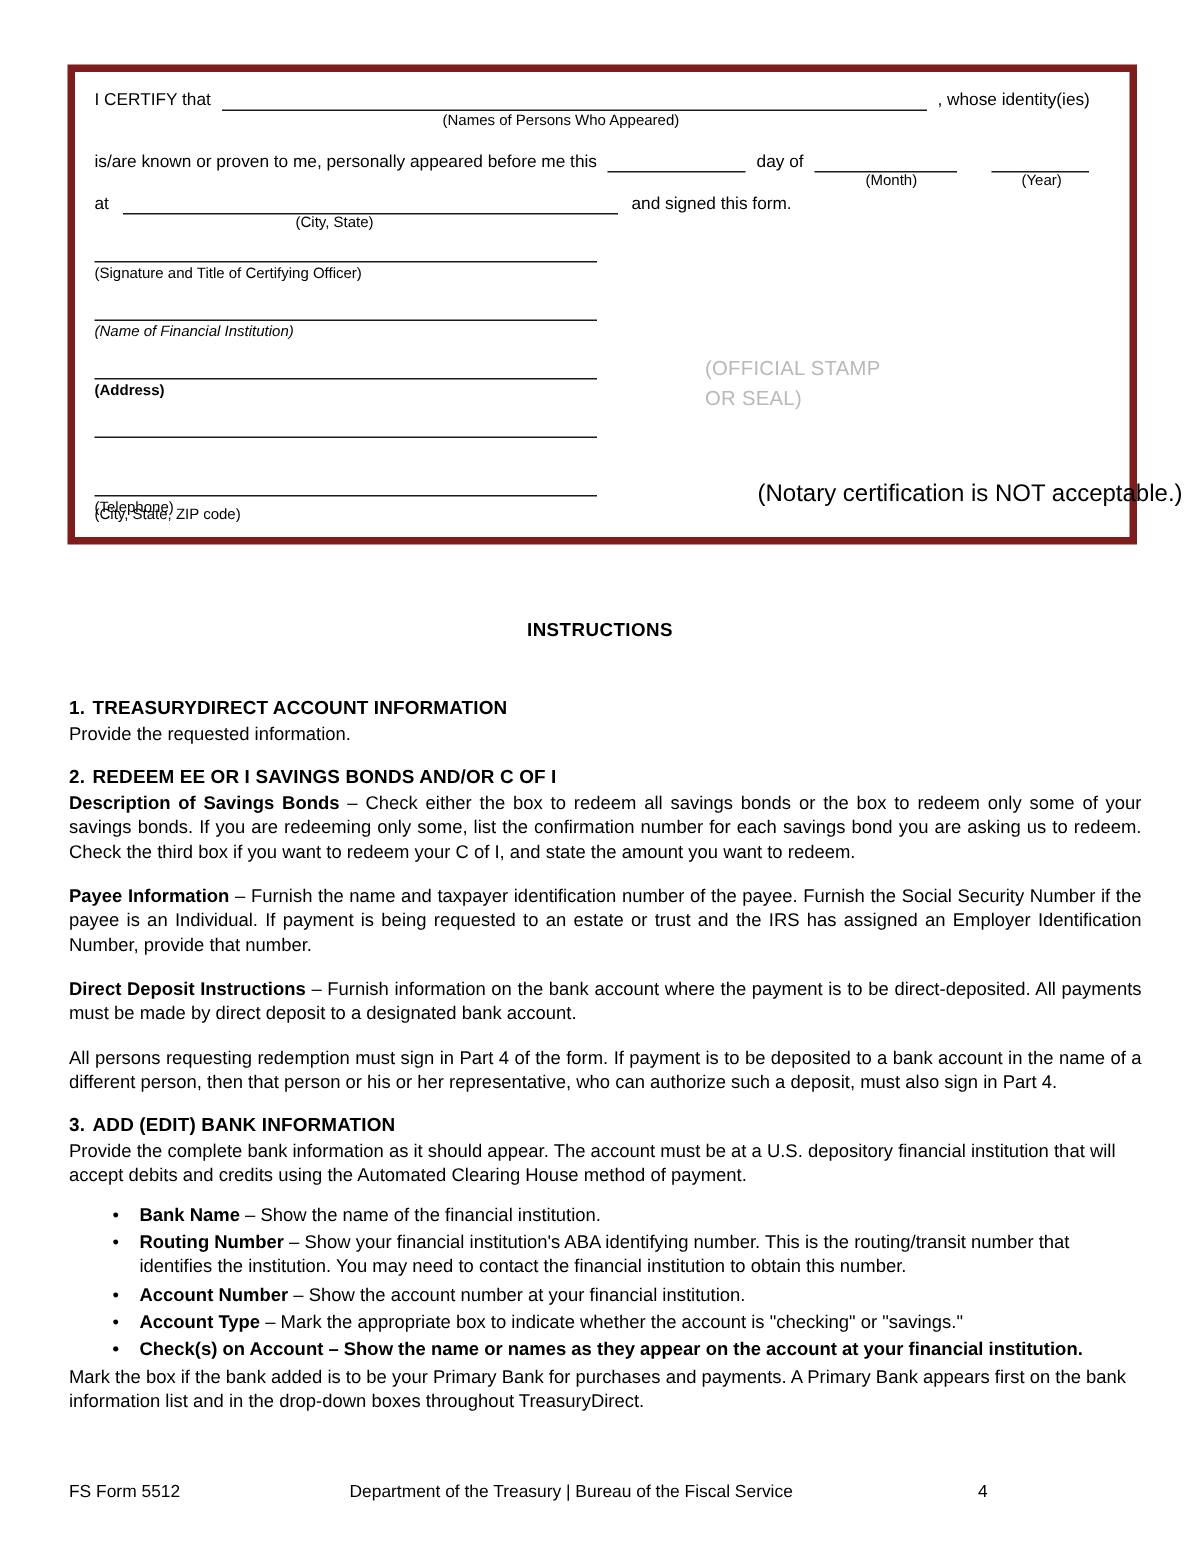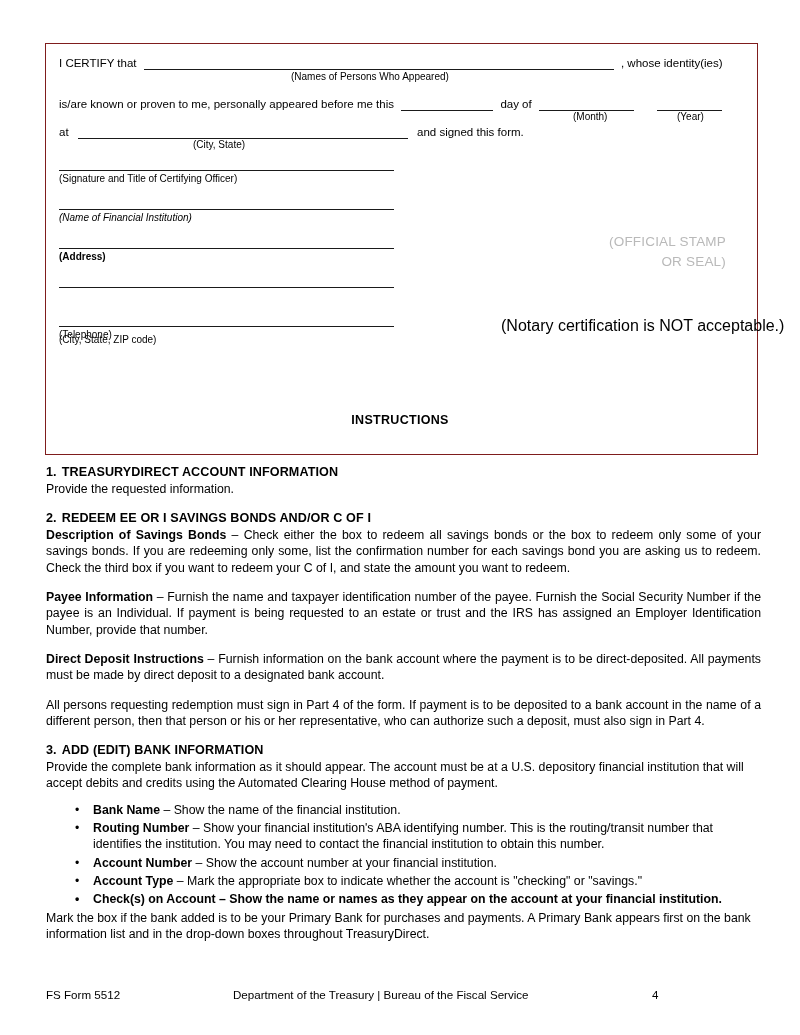--- a/index.html
+++ b/index.html
@@ -21,22 +21,22 @@
     height: 1035px;
     overflow: hidden;
   }
 
   
   .cert-box {
     position: absolute;
     left: 45px;
     top: 43px;
     width: 713px;
-    height: 412px;
-    border: 1px solid #7f1d1d;
+    height: 320px;
+    border: 5px solid #7f1d1d;
     box-sizing: border-box;
   }
   .cert-inner {
     position: relative;
     width: 100%;
     height: 100%;
     font-size: 11.5px;
     line-height: 1.25;
   }
   .cert-row {
@@ -68,21 +68,21 @@
     font-size: 10px;
     width: 335px;
     left: 13px;
     text-align: left;
   }
 
   .stamp {
     position: absolute;
     color: #b9b9b9;
     font-size: 13.5px;
-    text-align: right;
+    text-align: left;
     line-height: 1.45;
     letter-spacing: 0.2px;
     white-space: pre-line;
   }
   .notary {
     position: absolute;
     font-size: 16px;
     white-space: nowrap;
   }
 

